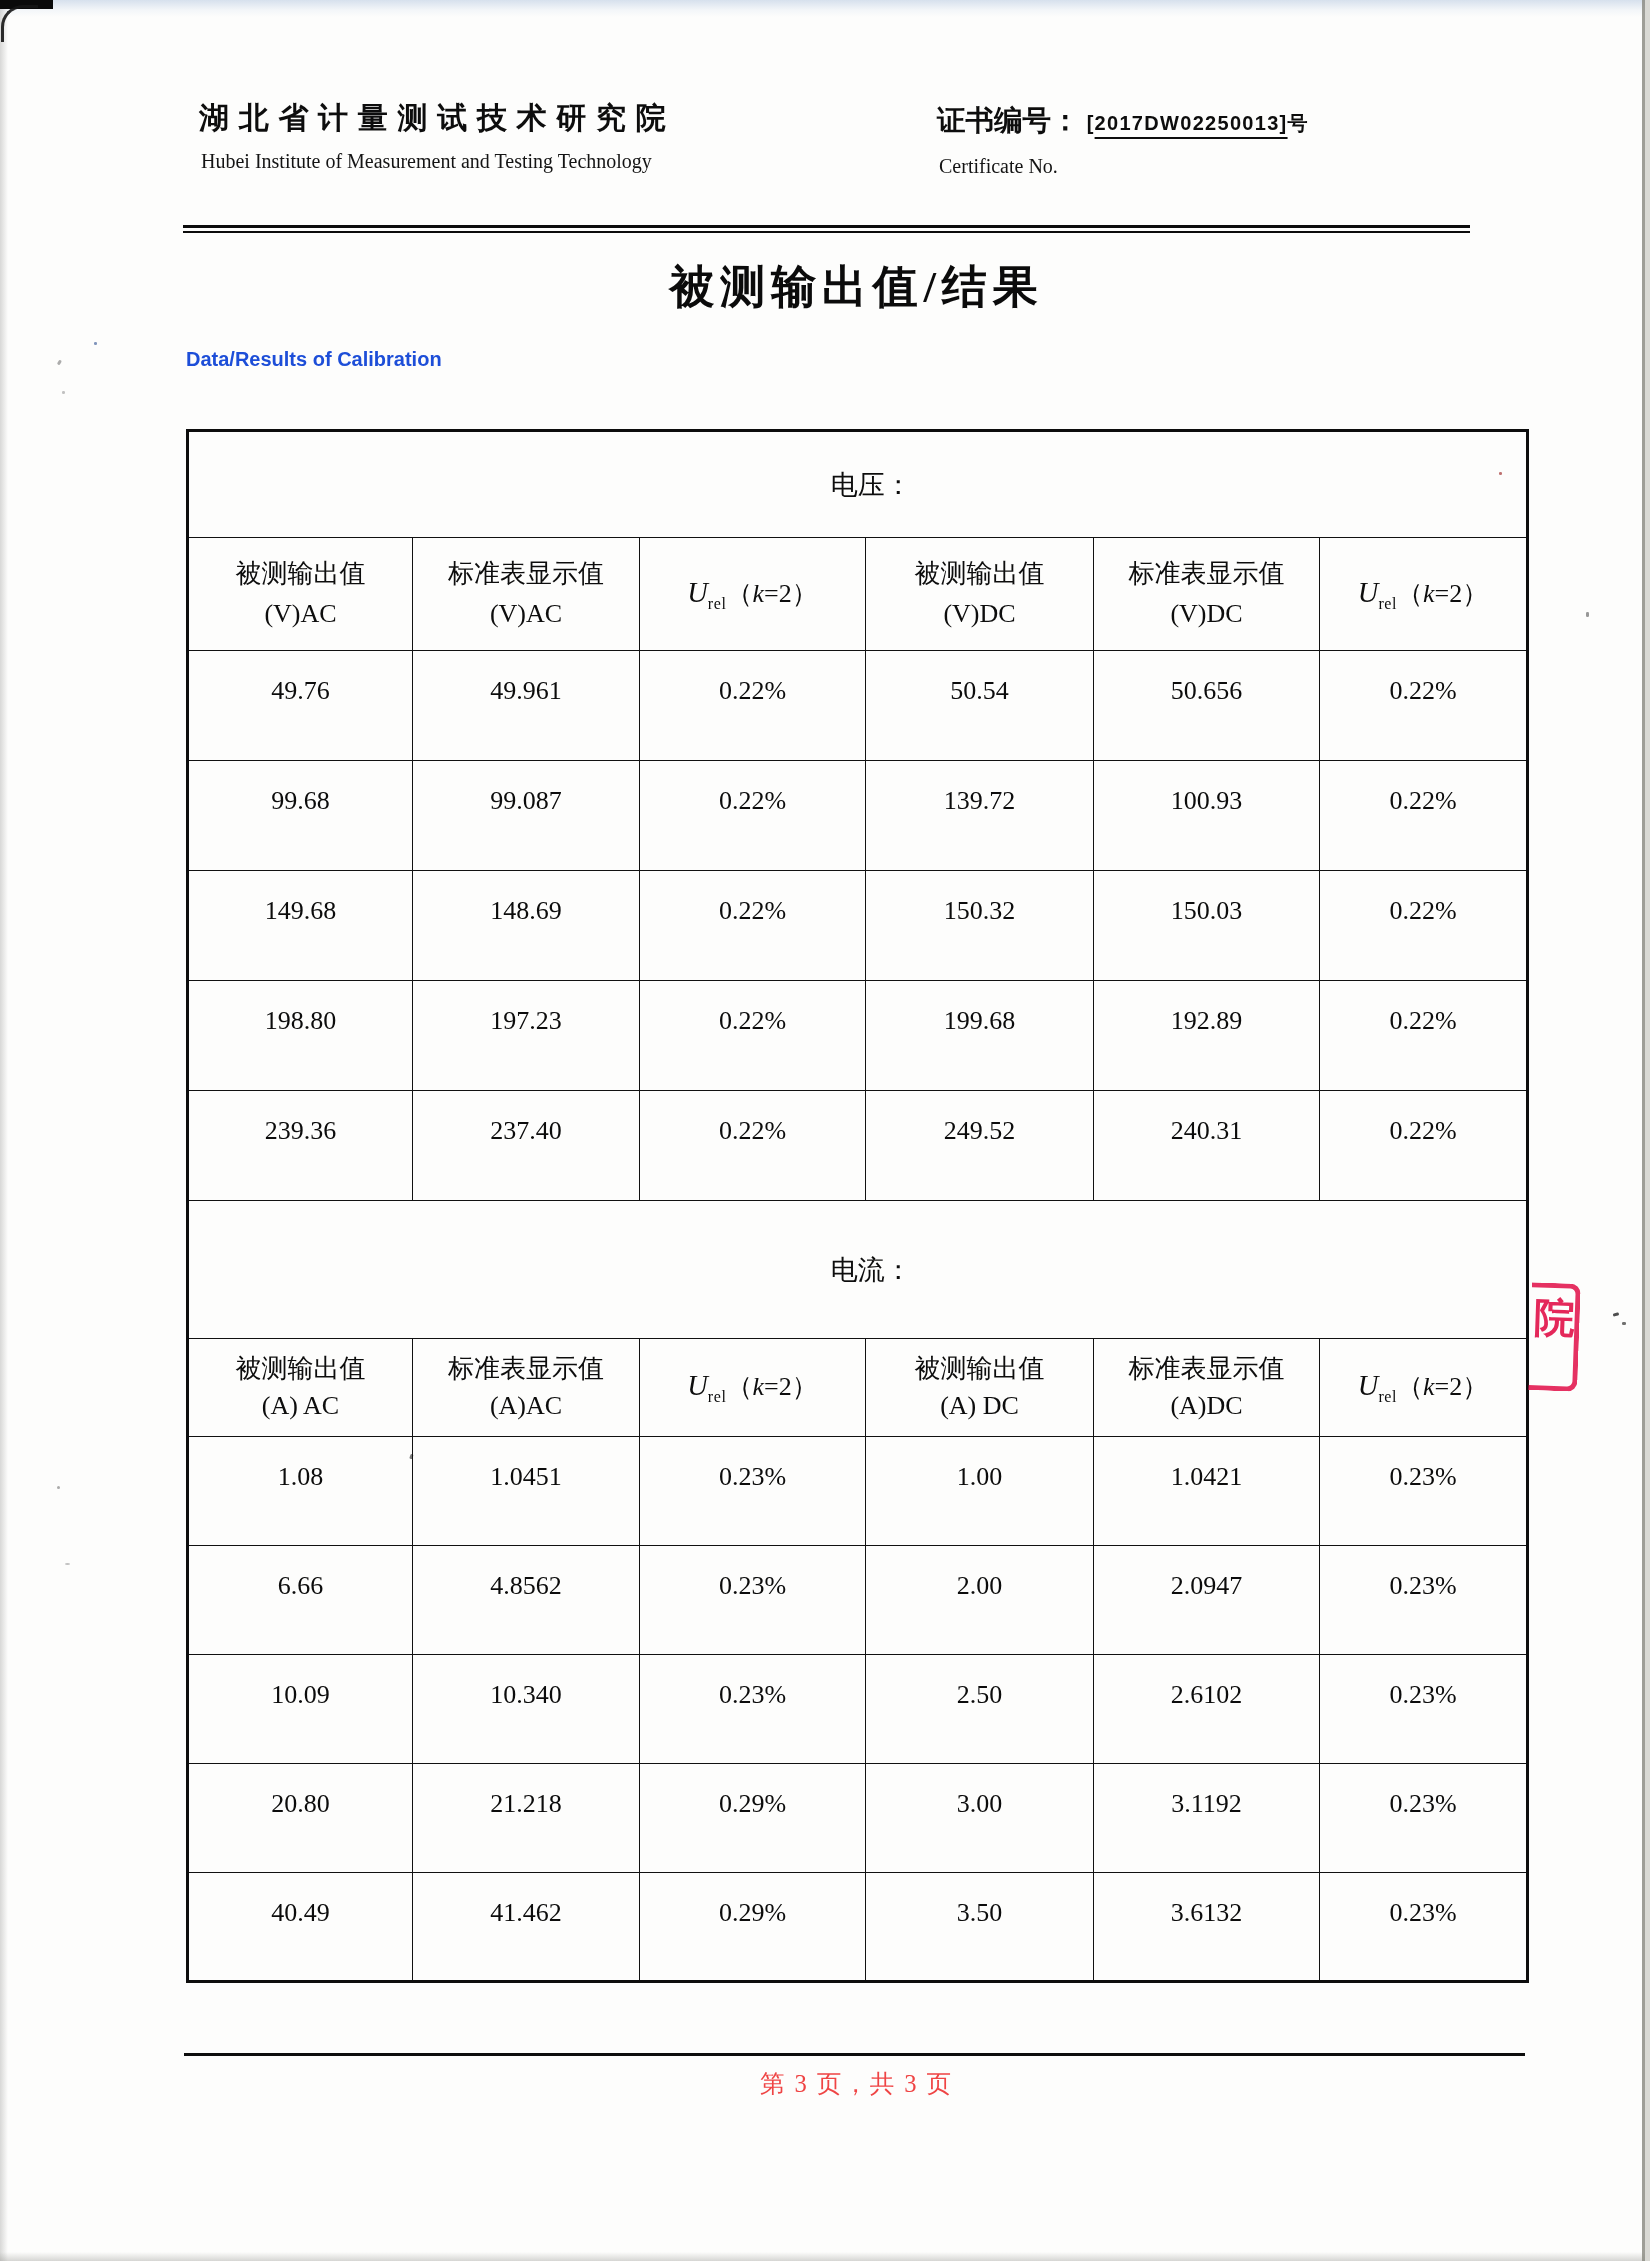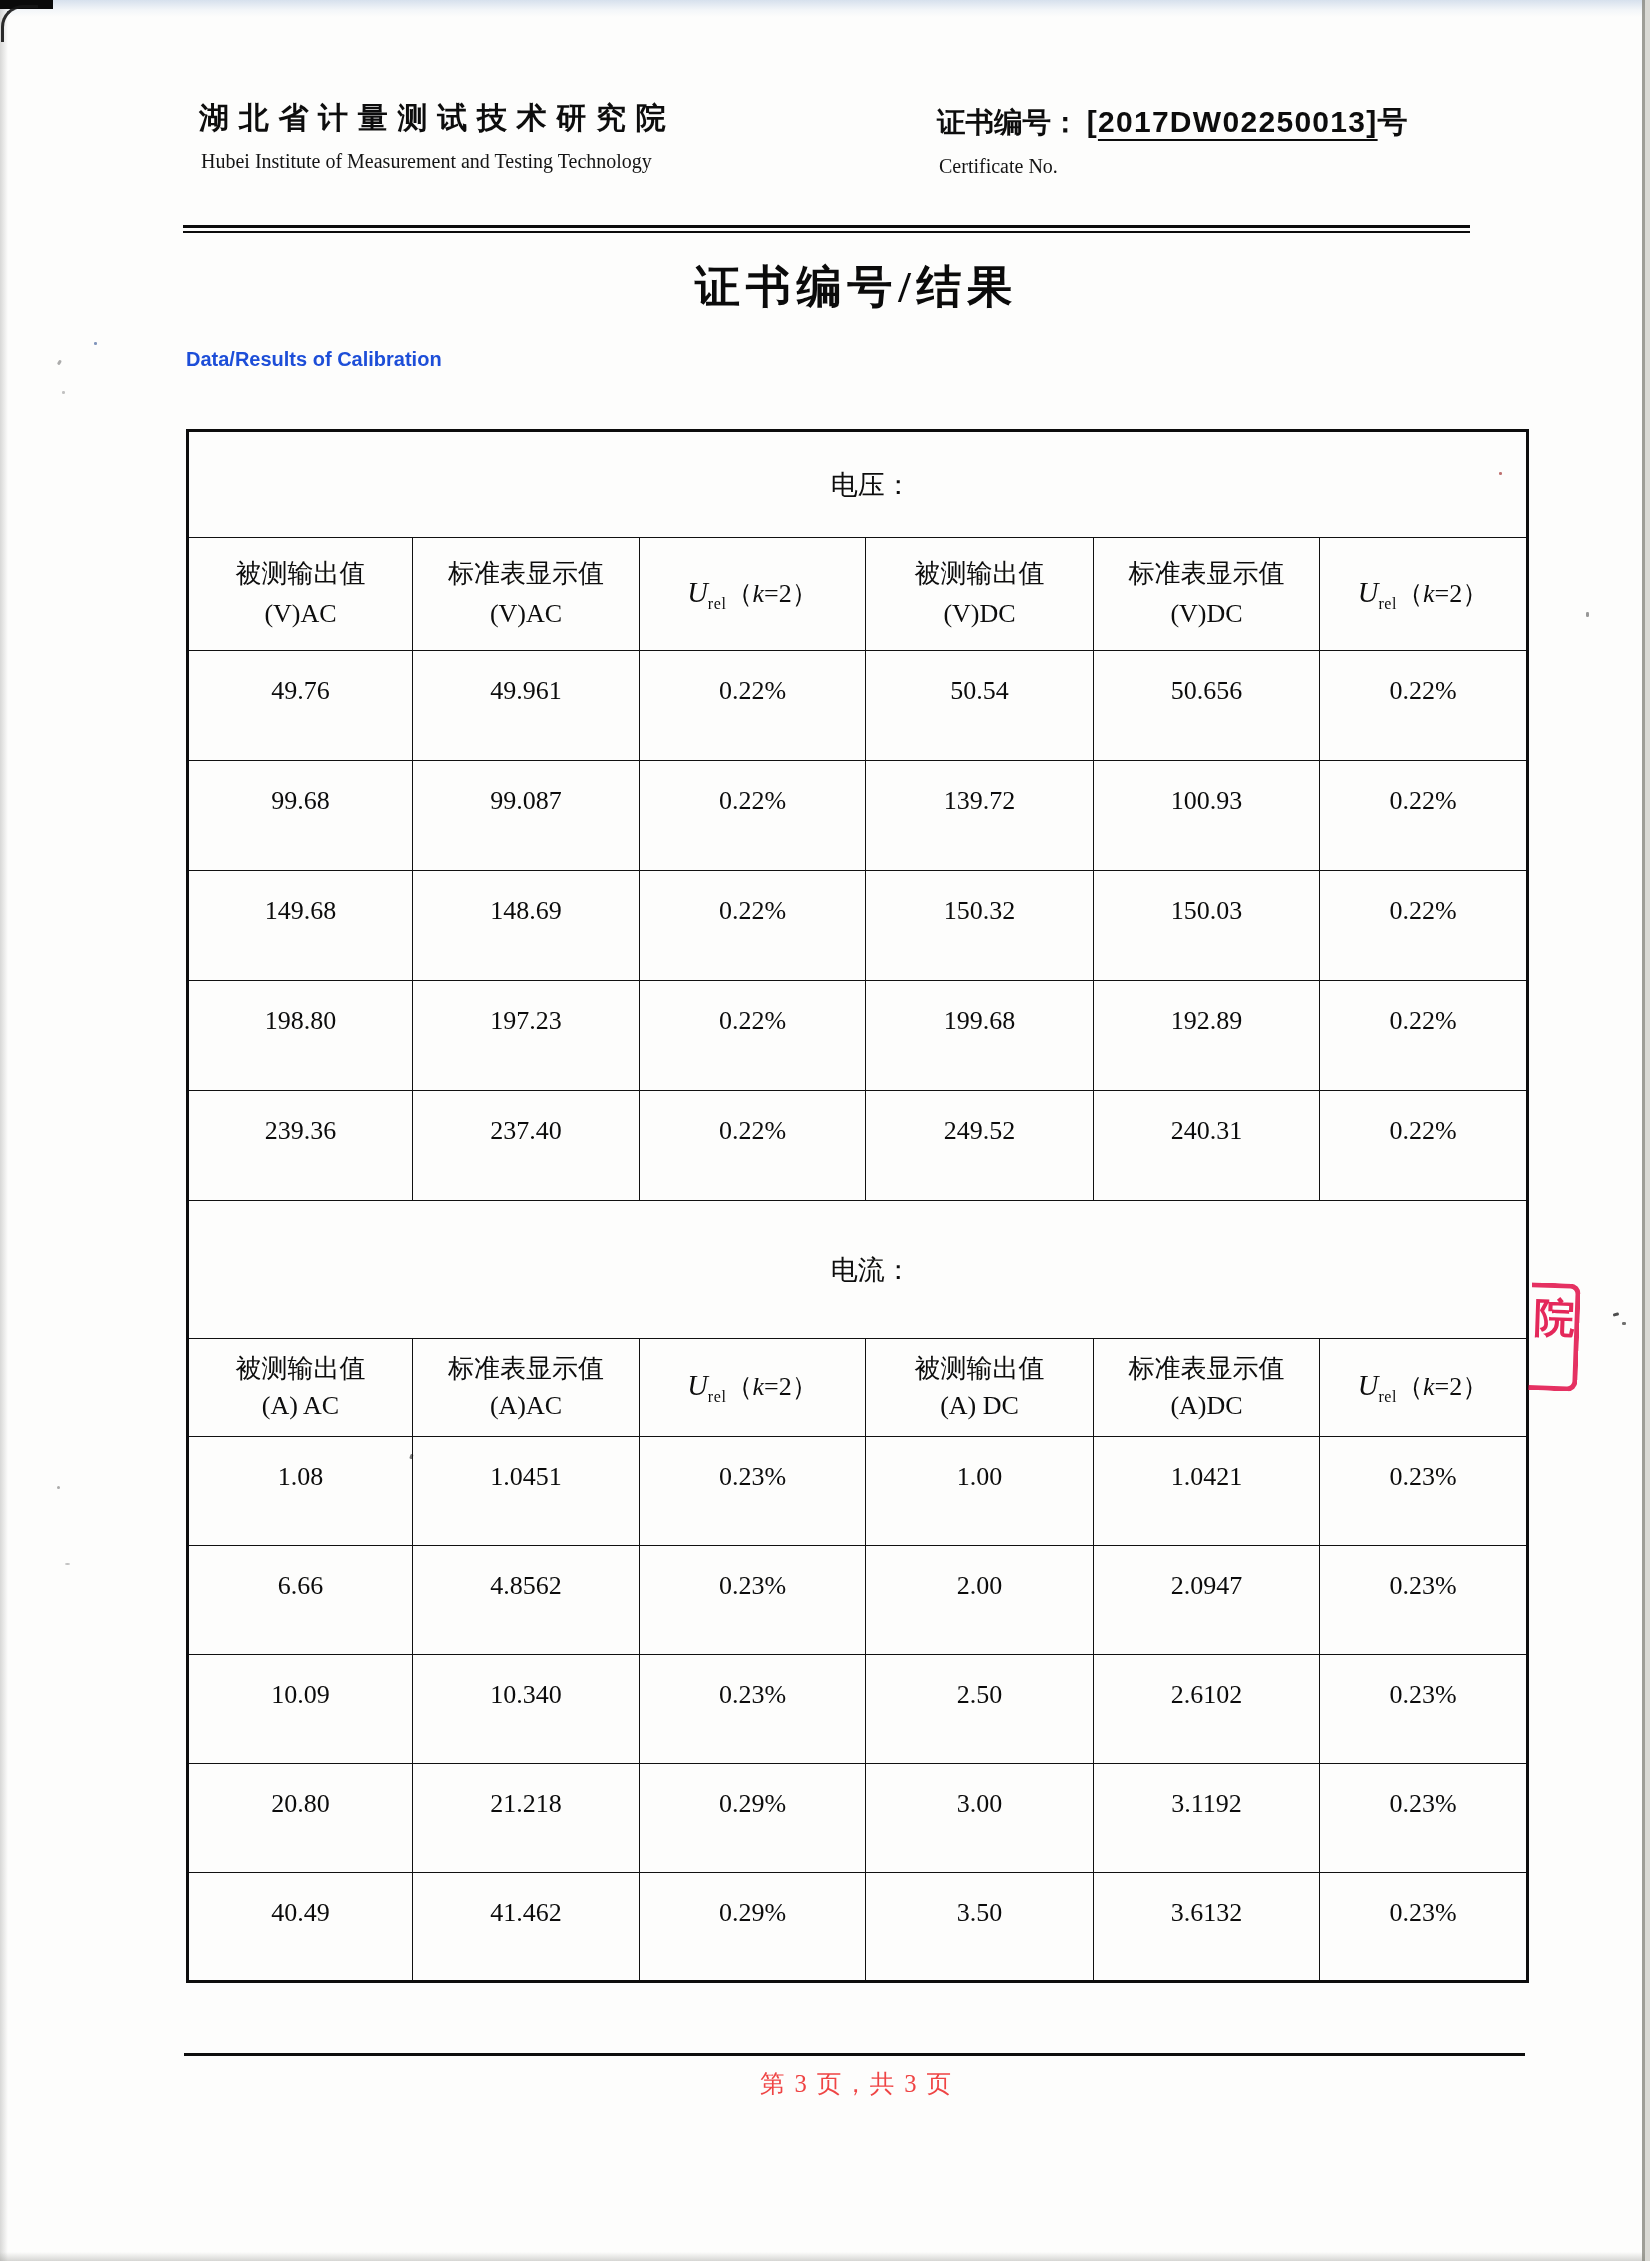--- a/index.html
+++ b/index.html
@@ -19,21 +19,21 @@
   .corner-arc{position:absolute;left:0.6px;top:5.2px;width:34px;height:34px;border-top:3.9px solid #161616;
     border-left:3.9px solid #161616;border-radius:22px 0 0 0;opacity:.9;}
   .speck{position:absolute;border-radius:50%;}
 
   
   .inst-cn{position:absolute;left:199px;top:98px;font-size:30px;font-weight:700;letter-spacing:9.7px;
     font-family:"Liberation Sans", sans-serif;color:#0d0d0d;white-space:nowrap;}
   .inst-en{position:absolute;left:201px;top:150px;font-size:20px;font-family:"Liberation Serif", serif;color:#141414;}
   .cert-line{position:absolute;left:937px;top:102px;font-size:28.5px;white-space:nowrap;color:#0d0d0d;}
   .cert-label{font-family:"Liberation Sans", sans-serif;font-weight:700;}
-  .cert-no{font-family:"Liberation Sans", sans-serif;font-weight:600;font-size:30px;letter-spacing:1.3px;margin-top:16px;}
+  .cert-no{font-family:"Liberation Sans", sans-serif;font-weight:600;font-size:20px;letter-spacing:1.3px;margin-top:16px;}
   .cert-no .u{text-decoration:underline;text-underline-offset:6.5px;text-decoration-thickness:1.9px;}
   .cert-en{position:absolute;left:939px;top:155px;font-size:20px;font-family:"Liberation Serif", serif;color:#141414;}
   .rule-a{position:absolute;left:183px;top:225px;width:1287px;height:2.6px;background:#0c0c0c;}
   .rule-b{position:absolute;left:183px;top:231px;width:1287px;height:1.9px;background:#0c0c0c;}
 
   
   .title-cn{position:absolute;left:186px;top:257px;width:1341px;text-align:center;font-size:45px;font-weight:900;
     letter-spacing:5.8px;color:#0b0b0b;font-family:"Liberation Serif", serif;}
   .title-en{position:absolute;left:186px;top:348px;width:1341px;text-align:left;font-size:20px;font-weight:700;
     font-family:"Liberation Sans", sans-serif;color:#1d4ed8;}
@@ -92,21 +92,21 @@
   <div class="inst-cn">湖北省计量测试技术研究院</div>
   <div class="inst-en">Hubei Institute of Measurement and Testing Technology</div>
   <div class="cert-line">
     <span class="cert-label">证书编号：</span>
     <span class="cert-no"><span>[</span><span class="u">2017DW02250013]</span><span>号</span></span>
   </div>
   <div class="cert-en">Certificate No.</div>
   <div class="rule-a"></div>
   <div class="rule-b"></div>
 
-  <div class="title-cn">证书编号/结果</div>
+  <div class="title-cn">被测输出值/结果</div>
   <div class="title-en">Data/Results of Calibration</div>
 
   <table class="cal-table">
     <colgroup>
       <col style="width:225px">
         <col style="width:227px">
         <col style="width:226px">
       <col style="width:228px">
         <col style="width:226px">
         <col style="width:208px">

